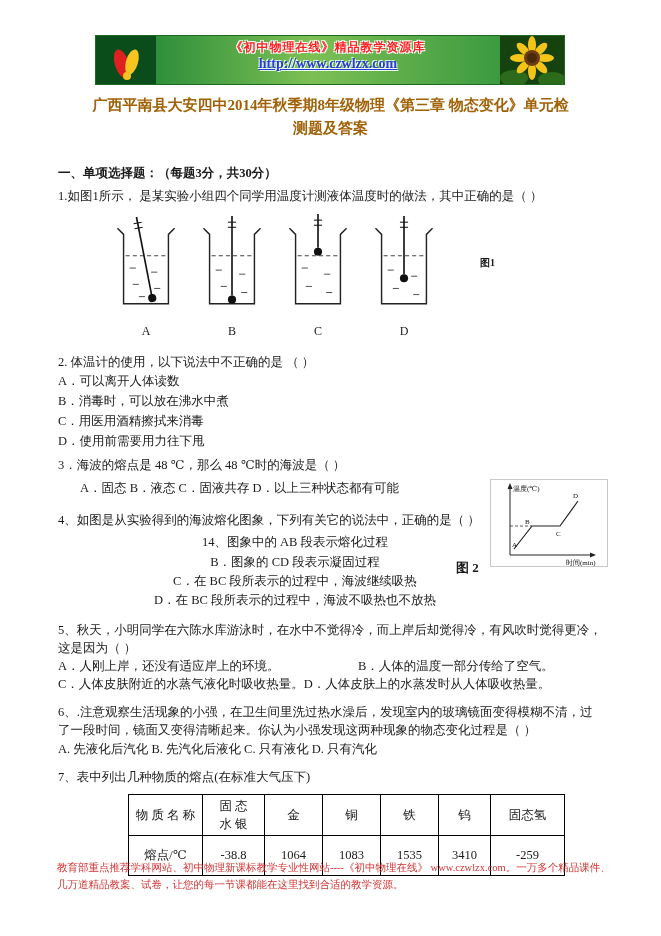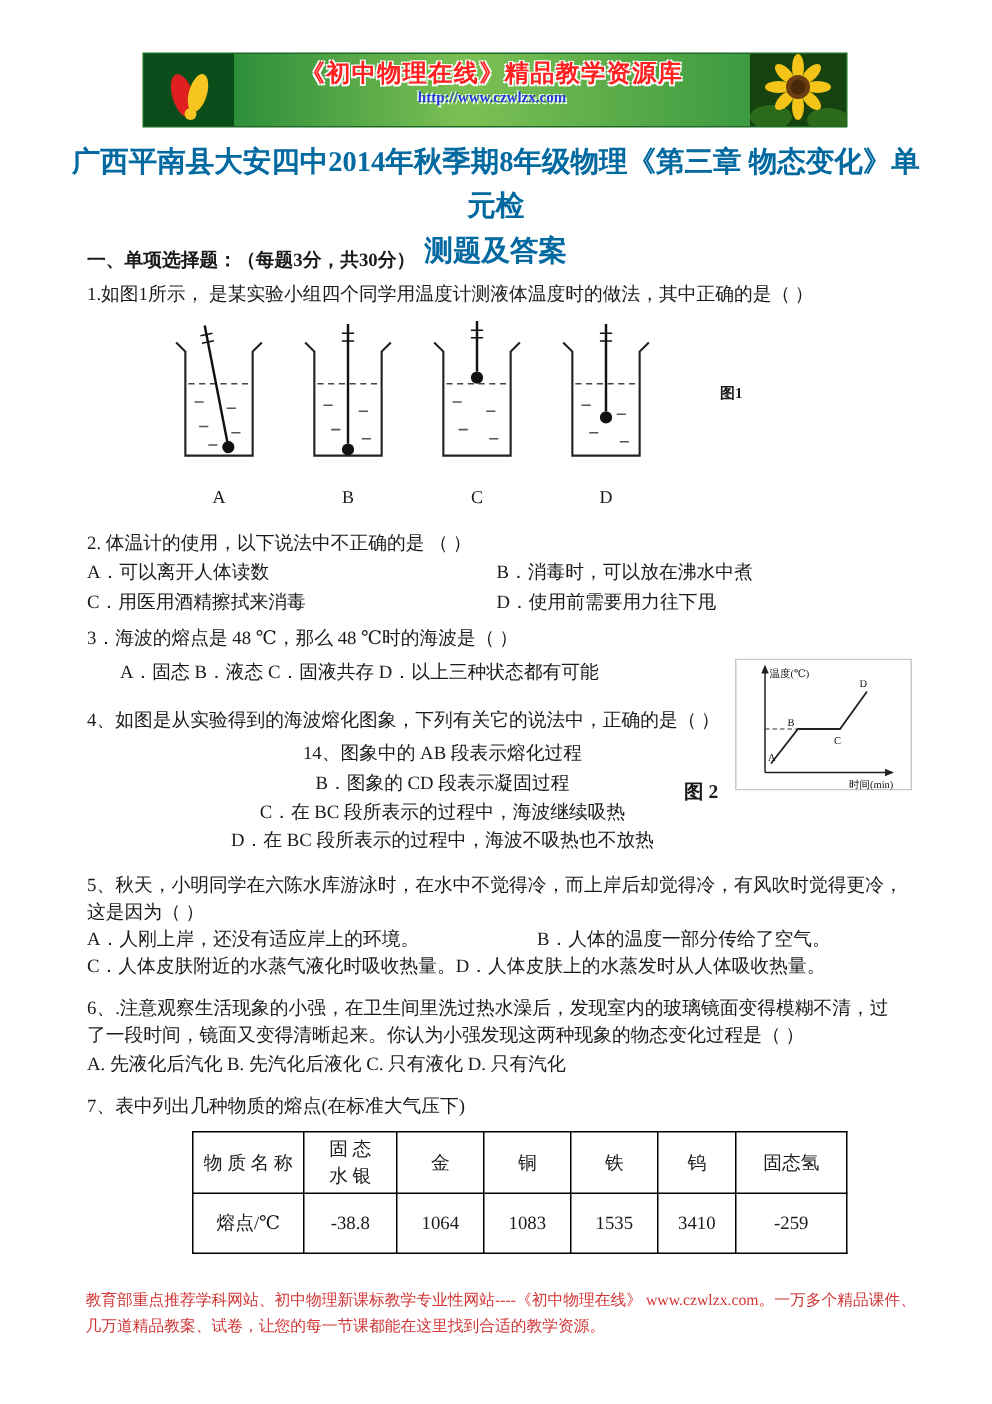--- a/index.html
+++ b/index.html
@@ -4,41 +4,41 @@
 <style>
   * { margin:0; padding:0; box-sizing:border-box; }
   html,body { background:#ffffff; }
   body { font-family:"Liberation Serif","DejaVu Serif",serif; color:#1a1a1a; }
   .page { position:relative; width:661px; height:936px; background:#fff; overflow:hidden; margin:0 auto; }
 
   
   .banner { position:absolute; left:95px; top:35px; width:470px; height:50px; display:flex; overflow:hidden; border:1px solid #1d6b22; }
   .banner-logo { width:60px; height:100%; background:#0b4d1a; position:relative; flex:none; }
   .banner-mid { flex:1; background:linear-gradient(90deg,#2e8f3a,#7cc054 45%,#3c9a40); text-align:center; padding-top:3px; }
-  .banner-title { font-size:16px; font-weight:bold; color:#ff2020; letter-spacing:1px;
+  .banner-title { font-size:12px; font-weight:bold; color:#ff2020; letter-spacing:1px;
                   text-shadow:1px 1px 0 #fff,-1px -1px 0 #fff,1px -1px 0 #fff,-1px 1px 0 #fff; }
-  .banner-url { font-size:10px; font-weight:bold; color:#2a39d9;
-                text-shadow:1px 1px 0 #e8ffe8,-1px -1px 0 #e8ffe8; }
+  .banner-url { font-size:14px; font-weight:bold; color:#2a39d9;
+                text-shadow:1px 1px 0 #e8ffe8,-1px -1px 0 #e8ffe8;text-decoration:underline; }
   .banner-sun { width:64px; height:100%; background:#123d10; flex:none; }
 
   
   .doc-title { position:absolute; top:94px; left:40px; right:40px; text-align:center;
-               font-weight:bold; color:#0369a1; font-size:19px; line-height:1.55; }
+               font-weight:bold; color:#a16207; font-size:15px; line-height:1.55; }
 
   
   .content { position:absolute; left:58px; top:164px; width:546px; font-size:12.5px; line-height:1.45; }
   .bold { font-weight:bold; }
   p { margin:0; }
 
   .fig1-row { display:flex; align-items:flex-end; margin:8px 0 12px 52px; }
   .beaker { width:72px; text-align:center; margin-right:14px; }
   .beaker-label { font-size:12px; margin-top:1px; }
   .fig1-caption { font-weight:bold; font-size:10px; margin-left:26px; align-self:center; margin-bottom:28px; }
 
-  .opts-2col { display:flex; flex-wrap:wrap; }
+  .opts-2col { display:flex; flex-wrap:wrap;flex-direction:column; }
   .opts-2col .opt { width:50%; line-height:1.6; }
 
   .indent { margin-left:22px; }
   .gap-top-md { margin-top:10px; }
   .gap-top-sm { margin-top:5px; }
 
   .q4-wrap { position:relative; margin-top:14px; }
   .q4-text { width:430px; }
   .q4-opts { margin-left:22px; margin-top:4px; width:430px; }
   .q4-opts div { line-height:1.55;text-align:center; }

